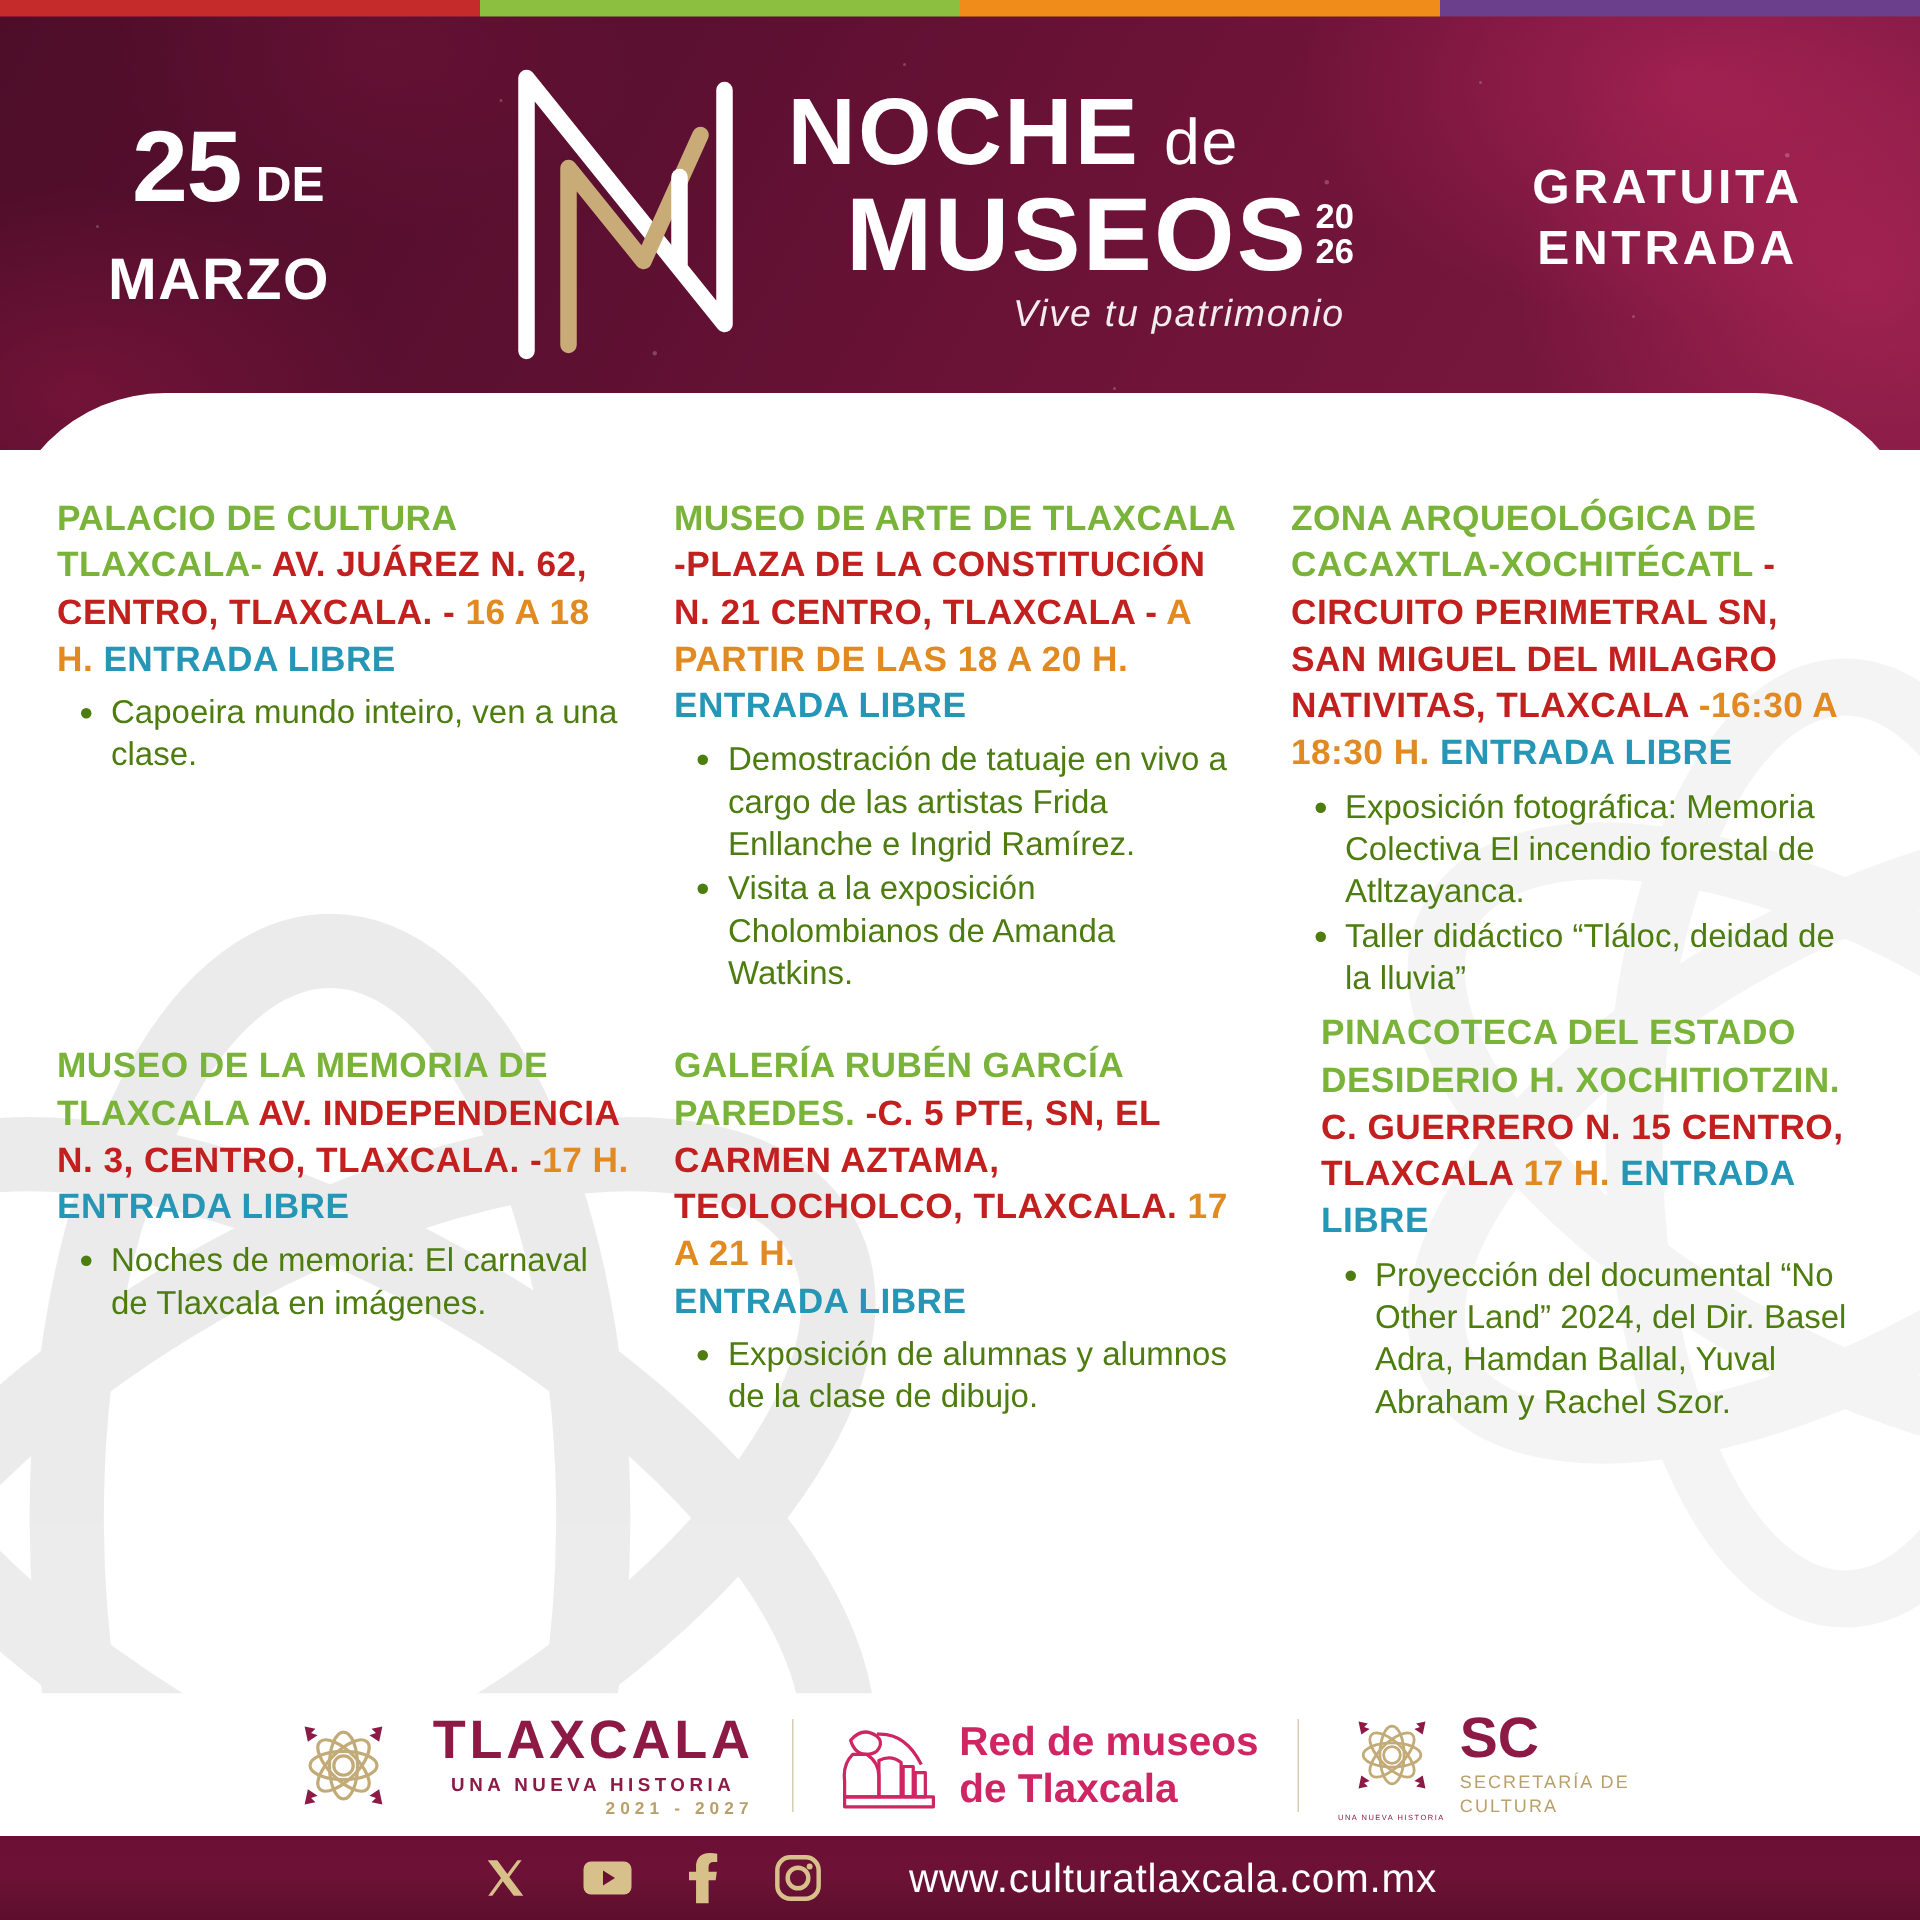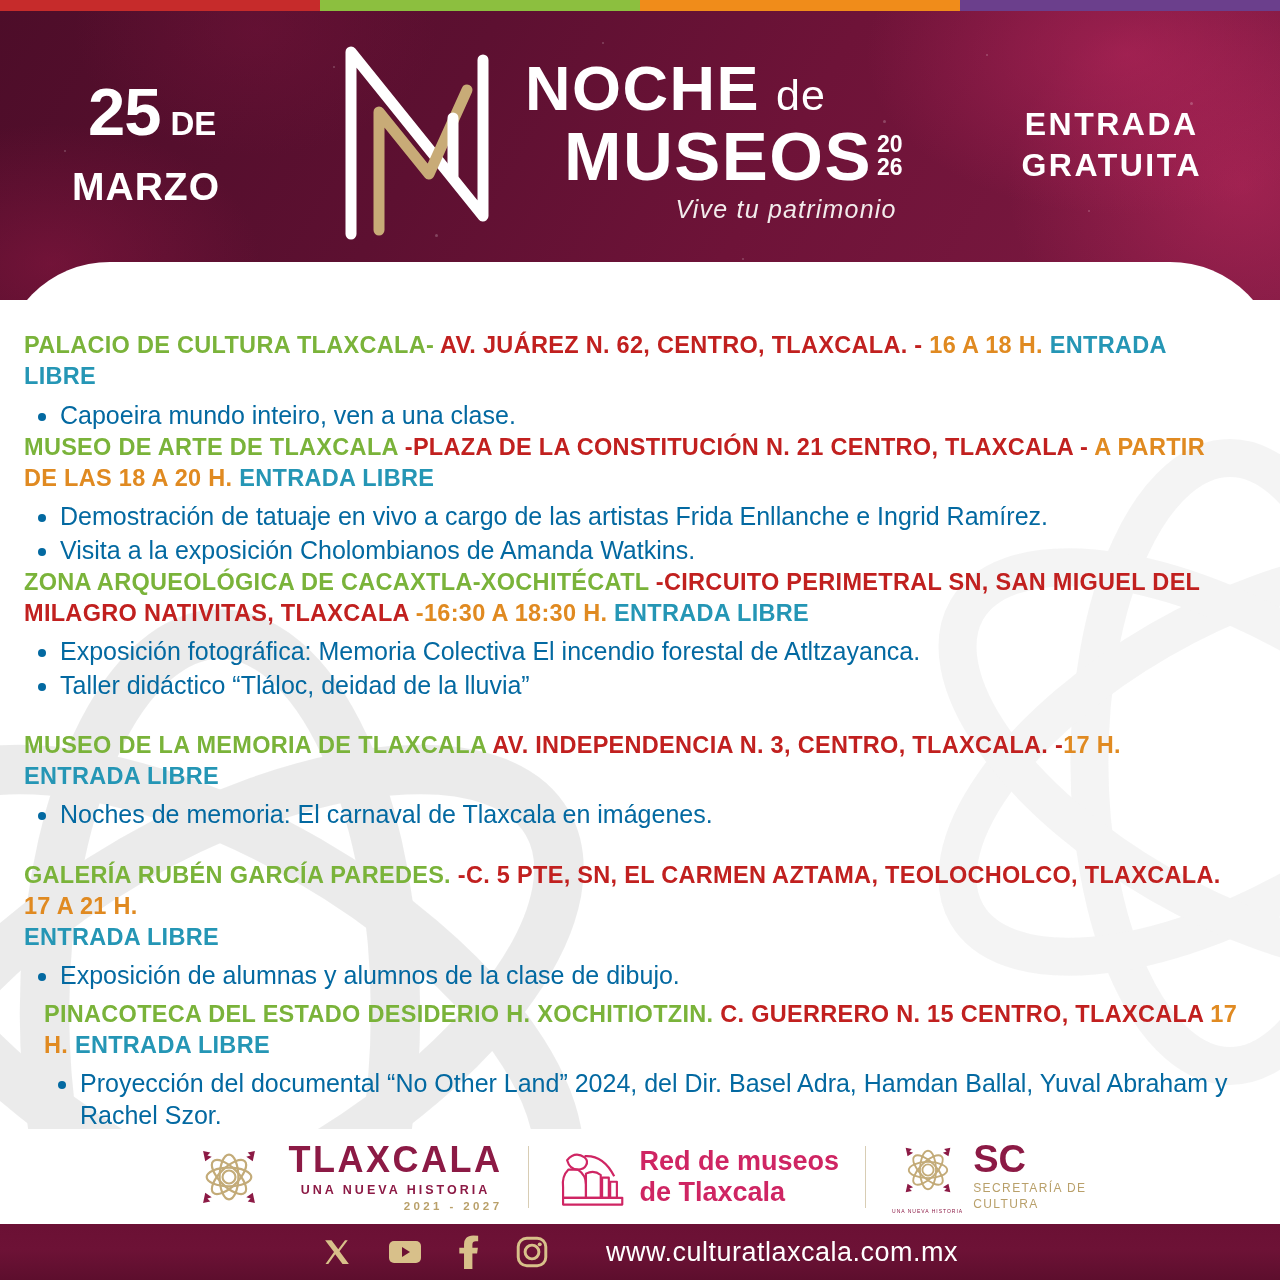--- a/index.html
+++ b/index.html
@@ -67,38 +67,38 @@
     position:absolute;left:-230px;top:300px;width:900px;height:900px;
     opacity:.5;pointer-events:none;
   }
   .watermark2{
     position:absolute;right:-330px;top:120px;width:760px;height:760px;
     opacity:.32;pointer-events:none;
   }
 
   .grid{
     position:absolute;left:0;top:0;width:1280px;
-    padding:68px 30px 0 16px;box-sizing:border-box;
-    display:grid;grid-template-columns:1fr;column-gap:14px;
+    padding:68px 30px 0 30px;box-sizing:border-box;
+    display:grid;grid-template-columns:1fr 1fr 1fr;column-gap:14px;
   }
   .cell{padding:0 8px;}
   .row2{padding-top:0;}
 
   .venue{
     font-size:23.5px;font-weight:bold;letter-spacing:.3px;line-height:1.33;
     margin:0 0 2px 0;
   }
   .c-green{color:#7ab33a;}
   .c-red{color:#c1201f;}
   .c-orange{color:#e08a21;}
   .c-teal{color:#2596b5;}
 
   ul.acts{margin:6px 0 0 0;padding-left:36px;}
   ul.acts li{
-    font-size:25px;color:#0369a1;line-height:1.29;margin-bottom:1px;
+    font-size:22px;color:#4d7c0f;line-height:1.29;margin-bottom:1px;
   }
 
   
   .logos{
     position:absolute;left:0;top:1129px;width:1280px;height:95px;
     background:#fff;z-index:6;
     display:flex;align-items:center;justify-content:center;gap:0px;
   }
   .logo-unit{display:flex;align-items:center;}
   .divider{width:1px;height:62px;background:#d8cdb4;margin:0 26px;}
@@ -177,22 +177,22 @@
           <span class="lt-year">
             <span>20</span>
             <span>26</span>
           </span>
         </div>
         <div class="lt-tag">Vive tu patrimonio</div>
       </div>
     </div>
 
     <div class="entrada-gratuita">
+      <div>GRATUITA</div>
       <div>ENTRADA</div>
-      <div>GRATUITA</div>
     </div>
   </div>
 
   <div class="card">
 
     <svg class="watermark" viewBox="0 0 400 400">
       <g fill="none" stroke="#d9d9d9" stroke-width="22">
         <ellipse cx="200" cy="200" rx="78" ry="168"></ellipse>
         <ellipse cx="200" cy="200" rx="78" ry="168" transform="rotate(60 200 200)"></ellipse>
         <ellipse cx="200" cy="200" rx="78" ry="168" transform="rotate(120 200 200)"></ellipse>

